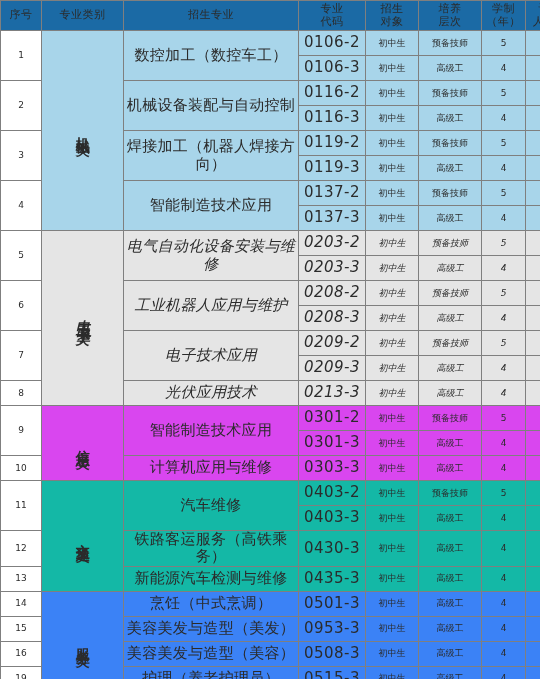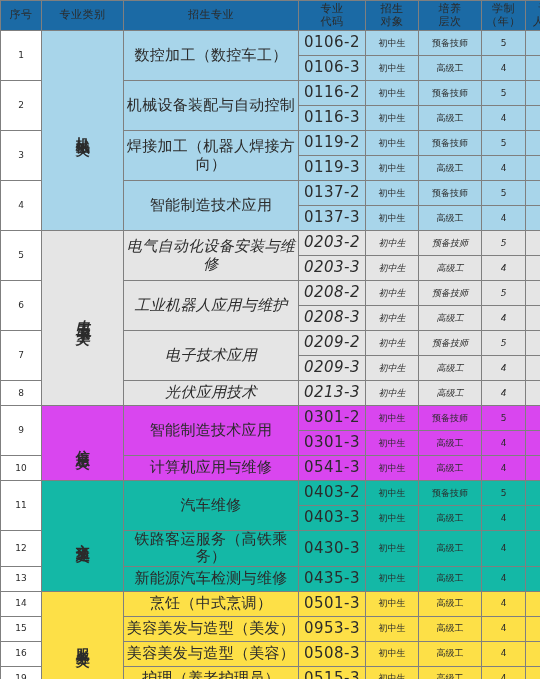--- a/index.html
+++ b/index.html
@@ -76,21 +76,21 @@
     line-height: 1.1;
     font-size: 14px;
     font-weight: bold;
   }
 
   
   .g-blue   { background: #a8d5ea; }
   .g-orange { background: #e5e5e5; font-style: italic; }
   .g-green  { background: #d946ef; }
   .g-cyan   { background: #14b8a6; }
-  .g-gray   { background: #fde047; }
+  .g-gray   { background: #3b82f6; }
 </style>
 </head>
 <body>
 
 <div id="sheet">
   <table class="enroll">
     <colgroup>
       <col class="c-no">
         <col class="c-cat">
         <col class="c-major">
@@ -270,21 +270,21 @@
         <tr>
           <td class="code g-green">0301-3</td>
           <td class="small g-green">初中生</td>
           <td class="small g-green">高级工</td>
           <td class="small g-green">4</td>
           <td class="small g-green">40</td>
         </tr>
         <tr>
           <td class="no" rowspan="1">10</td>
           <td class="major g-green" rowspan="1">计算机应用与维修</td>
-          <td class="code g-green">0541-3</td>
+          <td class="code g-green">0303-3</td>
           <td class="small g-green">初中生</td>
           <td class="small g-green">高级工</td>
           <td class="small g-green">4</td>
           <td class="small g-green">30</td>
         </tr>
         <tr>
           <td class="no" rowspan="2">11</td>
           <td class="cat g-cyan" rowspan="4"><span class="vert">交通类</span></td>
           <td class="major g-cyan" rowspan="2">汽车维修</td>
           <td class="code g-cyan">0403-2</td>

